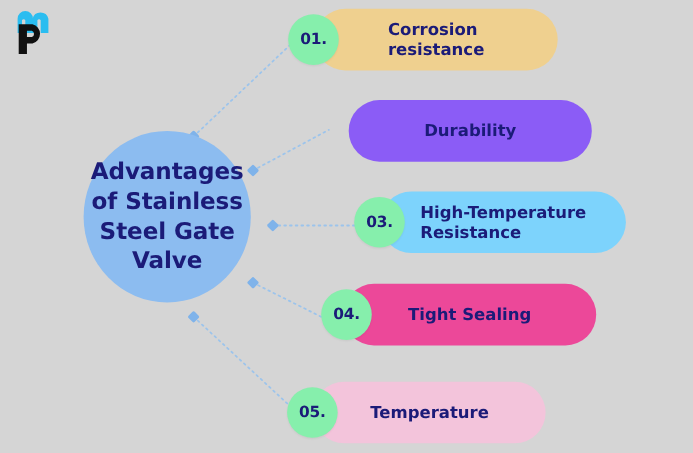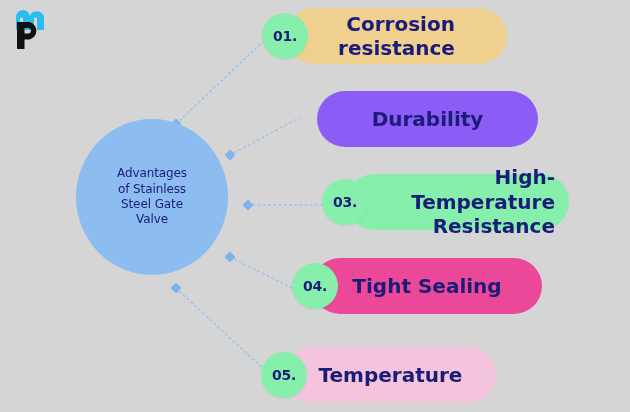--- a/index.html
+++ b/index.html
@@ -46,22 +46,22 @@
     width: 152px;
     height: 156px;
     border-radius: 50%;
     background: #8cbcf0;
     display: flex;
     align-items: center;
     justify-content: center;
   }
   #center-label {
     color: #1b1b78;
-    font-size: 12px;
-    font-weight: normal;
+    font-size: 21px;
+    font-weight: bold;
     line-height: 1.28;
     text-align: center;
     letter-spacing: -0.1px;
     white-space: pre-line;
     padding: 0 6px;
   }
 
   
   .row {
     position: absolute;
@@ -73,24 +73,24 @@
     position: absolute;
     top: 0;
     height: 56px;
     border-radius: 28px;
     display: flex;
     align-items: center;
     justify-content: center;
   }
   .pill-label {
     color: #1b1b78;
-    font-size: 20px;
+    font-size: 15px;
     font-weight: bold;
     line-height: 1.22;
-    text-align: right;
+    text-align: left;
     white-space: pre-line;
     padding: 0 14px;
   }
   .badge {
     position: absolute;
     top: 5px;
     width: 46px;
     height: 46px;
     border-radius: 50%;
     background: #86efac;
@@ -109,21 +109,21 @@
   
   #row-1 { left: 262px; top: 8px;   width: 245px; }
   #row-1 .pill  { left: 24px;  width: 221px; background: #efd08f; }
   #row-1 .badge { left: 0px; }
 
   #row-2 { left: 293px; top: 91px;  width: 245px; }
   #row-2 .pill  { left: 24px;  width: 221px; background: #8b5cf6; }
   #row-2 .badge { left: 0px; }
 
   #row-3 { left: 322px; top: 174px; width: 247px; }
-  #row-3 .pill  { left: 24px;  width: 223px; background: #86efac; }
+  #row-3 .pill  { left: 24px;  width: 223px; background: #7dd3fc; }
   #row-3 .badge { left: 0px; }
 
   #row-4 { left: 292px; top: 258px; width: 254px; }
   #row-4 .pill  { left: 20px;  width: 230px; background: #ec4899; }
   #row-4 .badge { left: 0px; }
 
   #row-5 { left: 261px; top: 347px; width: 235px; }
   #row-5 .pill  { left: 24px;  width: 211px; background: #f3c4db; }
   #row-5 .badge { left: 0px; }
 </style>

